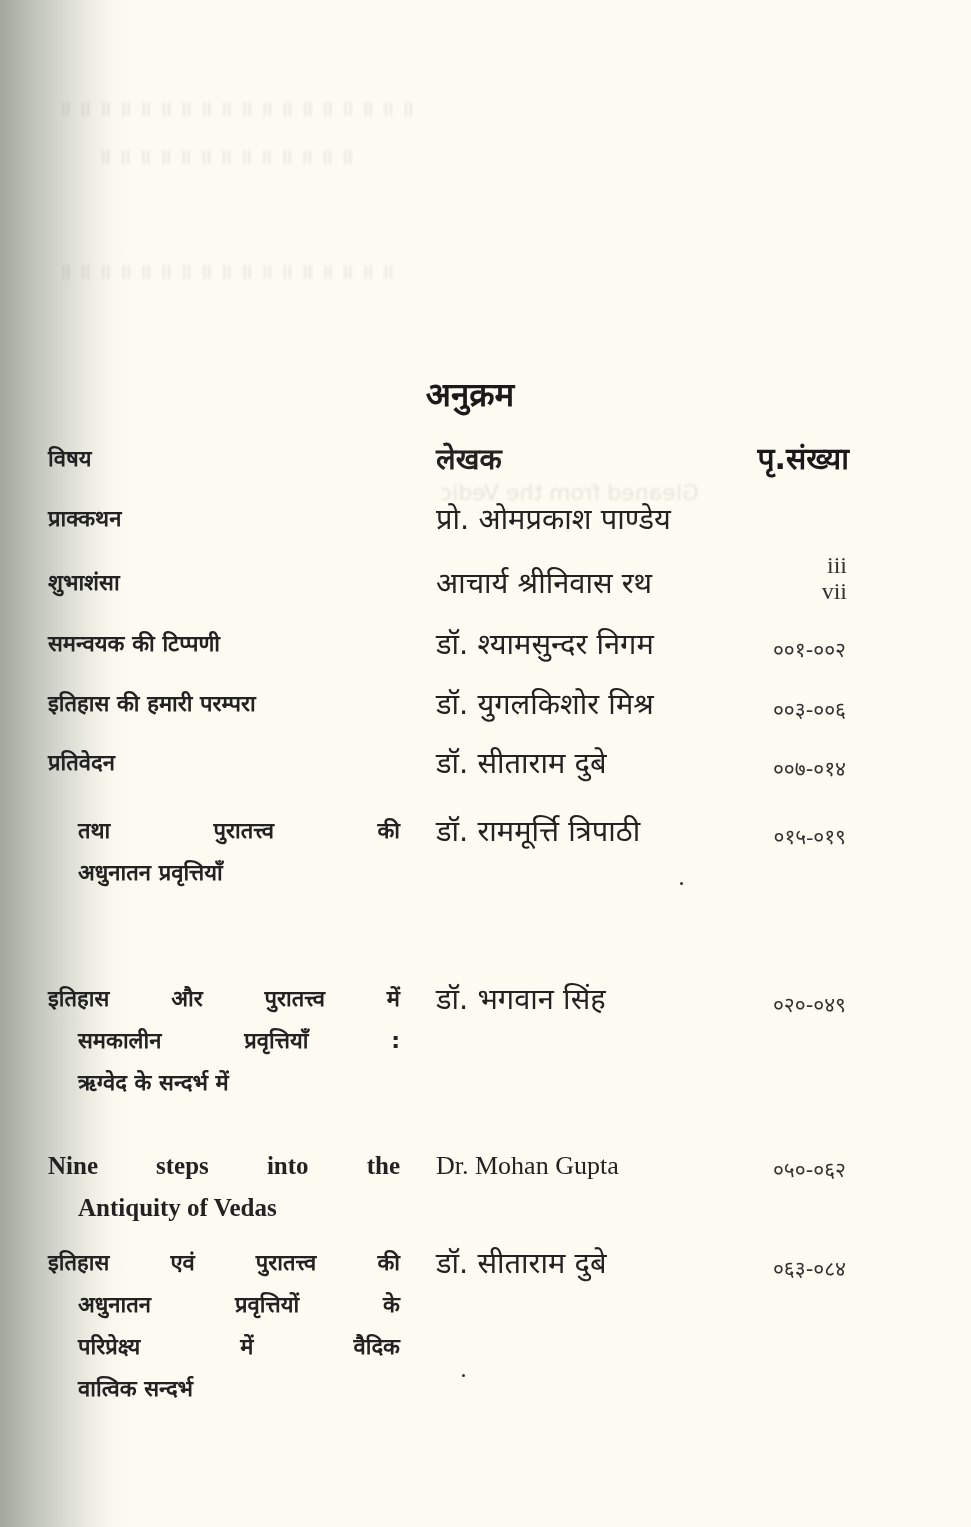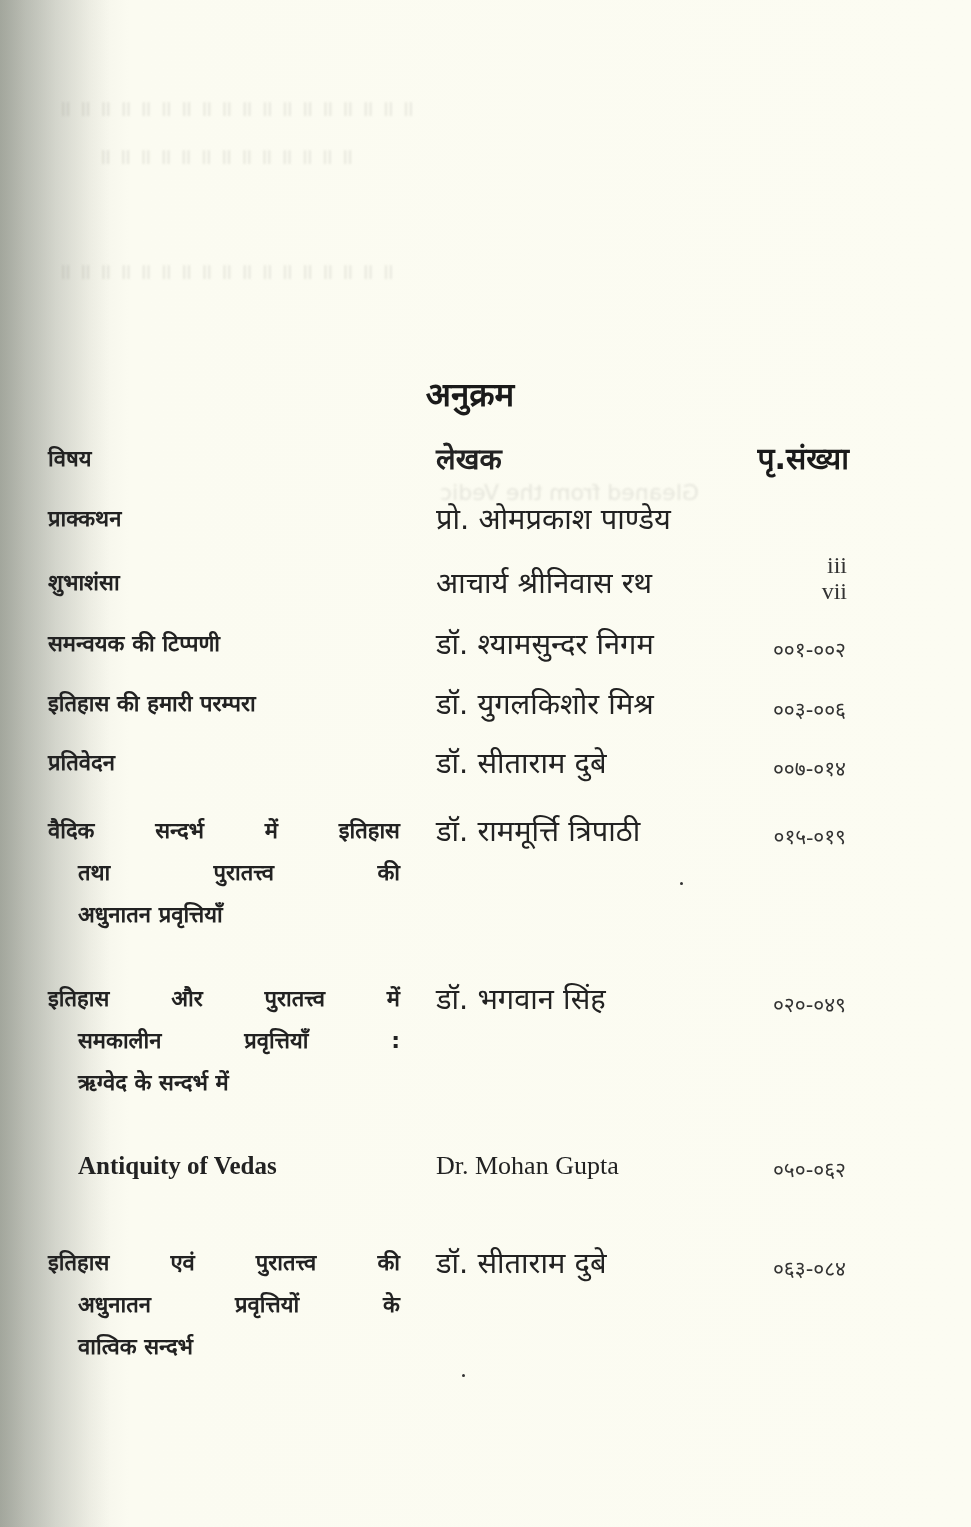--- a/index.html
+++ b/index.html
@@ -107,50 +107,51 @@
   <div class="row" style="top:742px;">
     <div class="c-subject">
       <span class="ln last">प्रतिवेदन</span>
     </div>
     <div class="c-author">डॉ. सीताराम दुबे</div>
     <div class="c-page" style="top:6px;">००७-०१४</div>
   </div>
 
   <div class="row" style="top:810px;">
     <div class="c-subject">
-      <span class="ln">वैदिक सन्दर्भ में इतिहास</span>
       <span class="ln indent">तथा पुरातत्त्व की</span>
       <span class="ln indent last">अधुनातन प्रवृत्तियाँ</span>
     </div>
     <div class="c-author">डॉ. राममूर्त्ति त्रिपाठी</div>
     <div class="c-page" style="top:6px;font-family:Liberation Serif, serif;">०१५-०१९</div>
   </div>
 
   <div class="row" style="top:978px;">
     <div class="c-subject">
       <span class="ln">इतिहास और पुरातत्त्व में</span>
       <span class="ln indent">समकालीन प्रवृत्तियाँ :</span>
       <span class="ln indent last">ऋग्वेद के सन्दर्भ में</span>
     </div>
     <div class="c-author">डॉ. भगवान सिंह</div>
     <div class="c-page" style="top:6px;">०२०-०४९</div>
   </div>
 
   <div class="row" style="top:1145px;">
     <div class="c-subject en">
+      <span class="ln">Nine steps into the</span>
       <span class="ln indent last">Antiquity of Vedas</span>
     </div>
     <div class="c-author en">Dr. Mohan Gupta</div>
     <div class="c-page" style="top:4px;">०५०-०६२</div>
   </div>
 
   <div class="row" style="top:1242px;">
     <div class="c-subject">
       <span class="ln">इतिहास एवं पुरातत्त्व की</span>
       <span class="ln indent">अधुनातन प्रवृत्तियों के</span>
+      <span class="ln indent">परिप्रेक्ष्य में वैदिक</span>
       <span class="ln indent last">वात्विक सन्दर्भ</span>
     </div>
     <div class="c-author">डॉ. सीताराम दुबे</div>
     <div class="c-page" style="top:6px;">०६३-०८४</div>
   </div>
 
   <div class="dot" style="left:680px;top:882px;"></div>
   <div class="dot" style="left:462px;top:1374px;"></div>
 </div>
 

